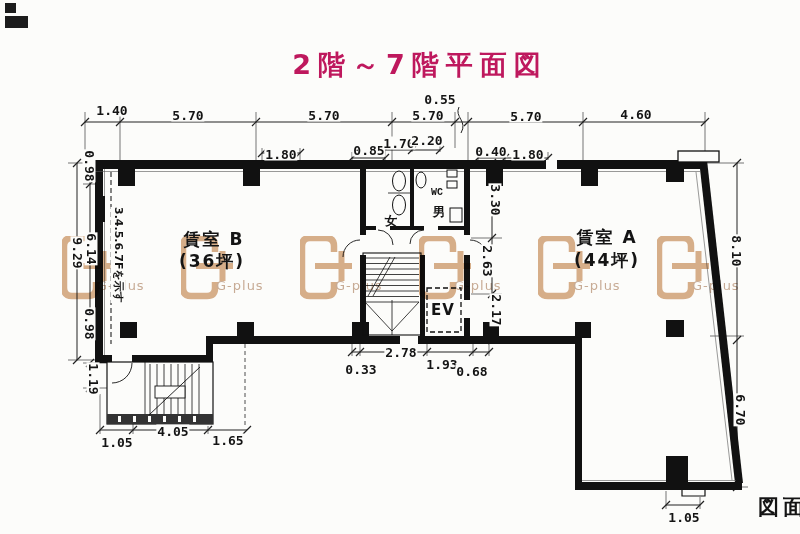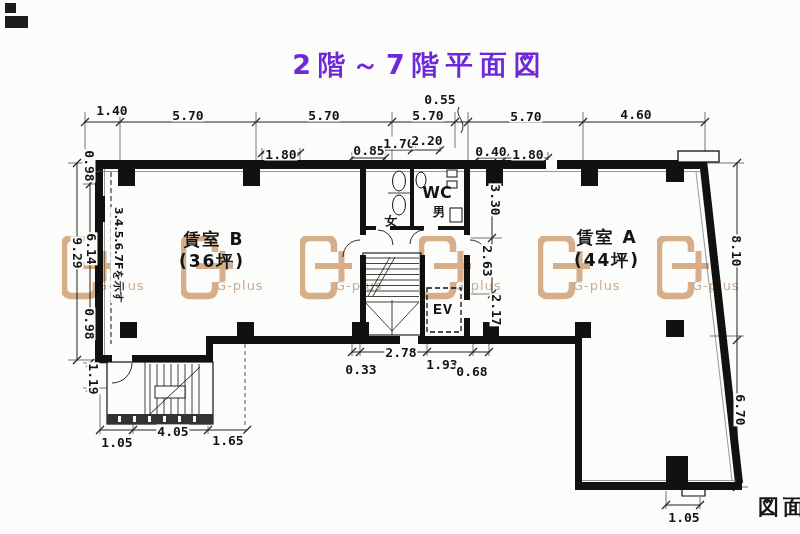--- a/index.html
+++ b/index.html
@@ -3,25 +3,25 @@
 <meta charset="utf-8">
 <style>
   html,body{margin:0;padding:0;}
   #stage{position:relative;width:800px;height:534px;background:#fcfcfa;overflow:hidden;
          font-family:"DejaVu Sans",sans-serif;}
   #plan-svg{position:absolute;left:0;top:0;}
   .lbl{position:absolute;transform:translate(-50%,-50%);white-space:nowrap;color:#141414;}
   .dim{font-family:"DejaVu Sans Mono",monospace;font-size:13px;font-weight:bold;
        background:#fcfcfa;padding:0 1px;line-height:1;}
   .v{transform:translate(-50%,-50%) rotate(90deg);}
-  .title{font-size:27px;font-weight:bold;letter-spacing:7px;color:#6d28d9;}
+  .title{font-size:27px;font-weight:bold;letter-spacing:7px;color:#be185d;}
   .room{font-size:17px;font-weight:bold;letter-spacing:2px;background:transparent;}
   .small-jp{font-size:12.5px;font-weight:bold;background:transparent;}
-  .wc{font-size:16px;font-weight:bold;background:transparent;}
-  .ev{font-size:15px;font-weight:bold;letter-spacing:1px;background:transparent;font-family:Liberation Mono, monospace;}
+  .wc{font-size:10px;font-weight:bold;background:transparent;font-family:Liberation Mono, monospace;}
+  .ev{font-size:15px;font-weight:bold;letter-spacing:1px;background:transparent;}
   .note-v{font-size:11px;font-weight:bold;background:#fcfcfa;}
   .zumen{font-size:21px;font-weight:bold;letter-spacing:4px;background:transparent;}
   .wm{position:absolute;width:84px;height:64px;mix-blend-mode:multiply;opacity:.88;}
   .wm .wm-text{position:absolute;left:35px;top:42px;font-size:13px;letter-spacing:1px;
        color:#c3a28a;font-family:"DejaVu Sans",sans-serif;}
 </style>
 </head>
 <body>
 
 <div id="stage">

